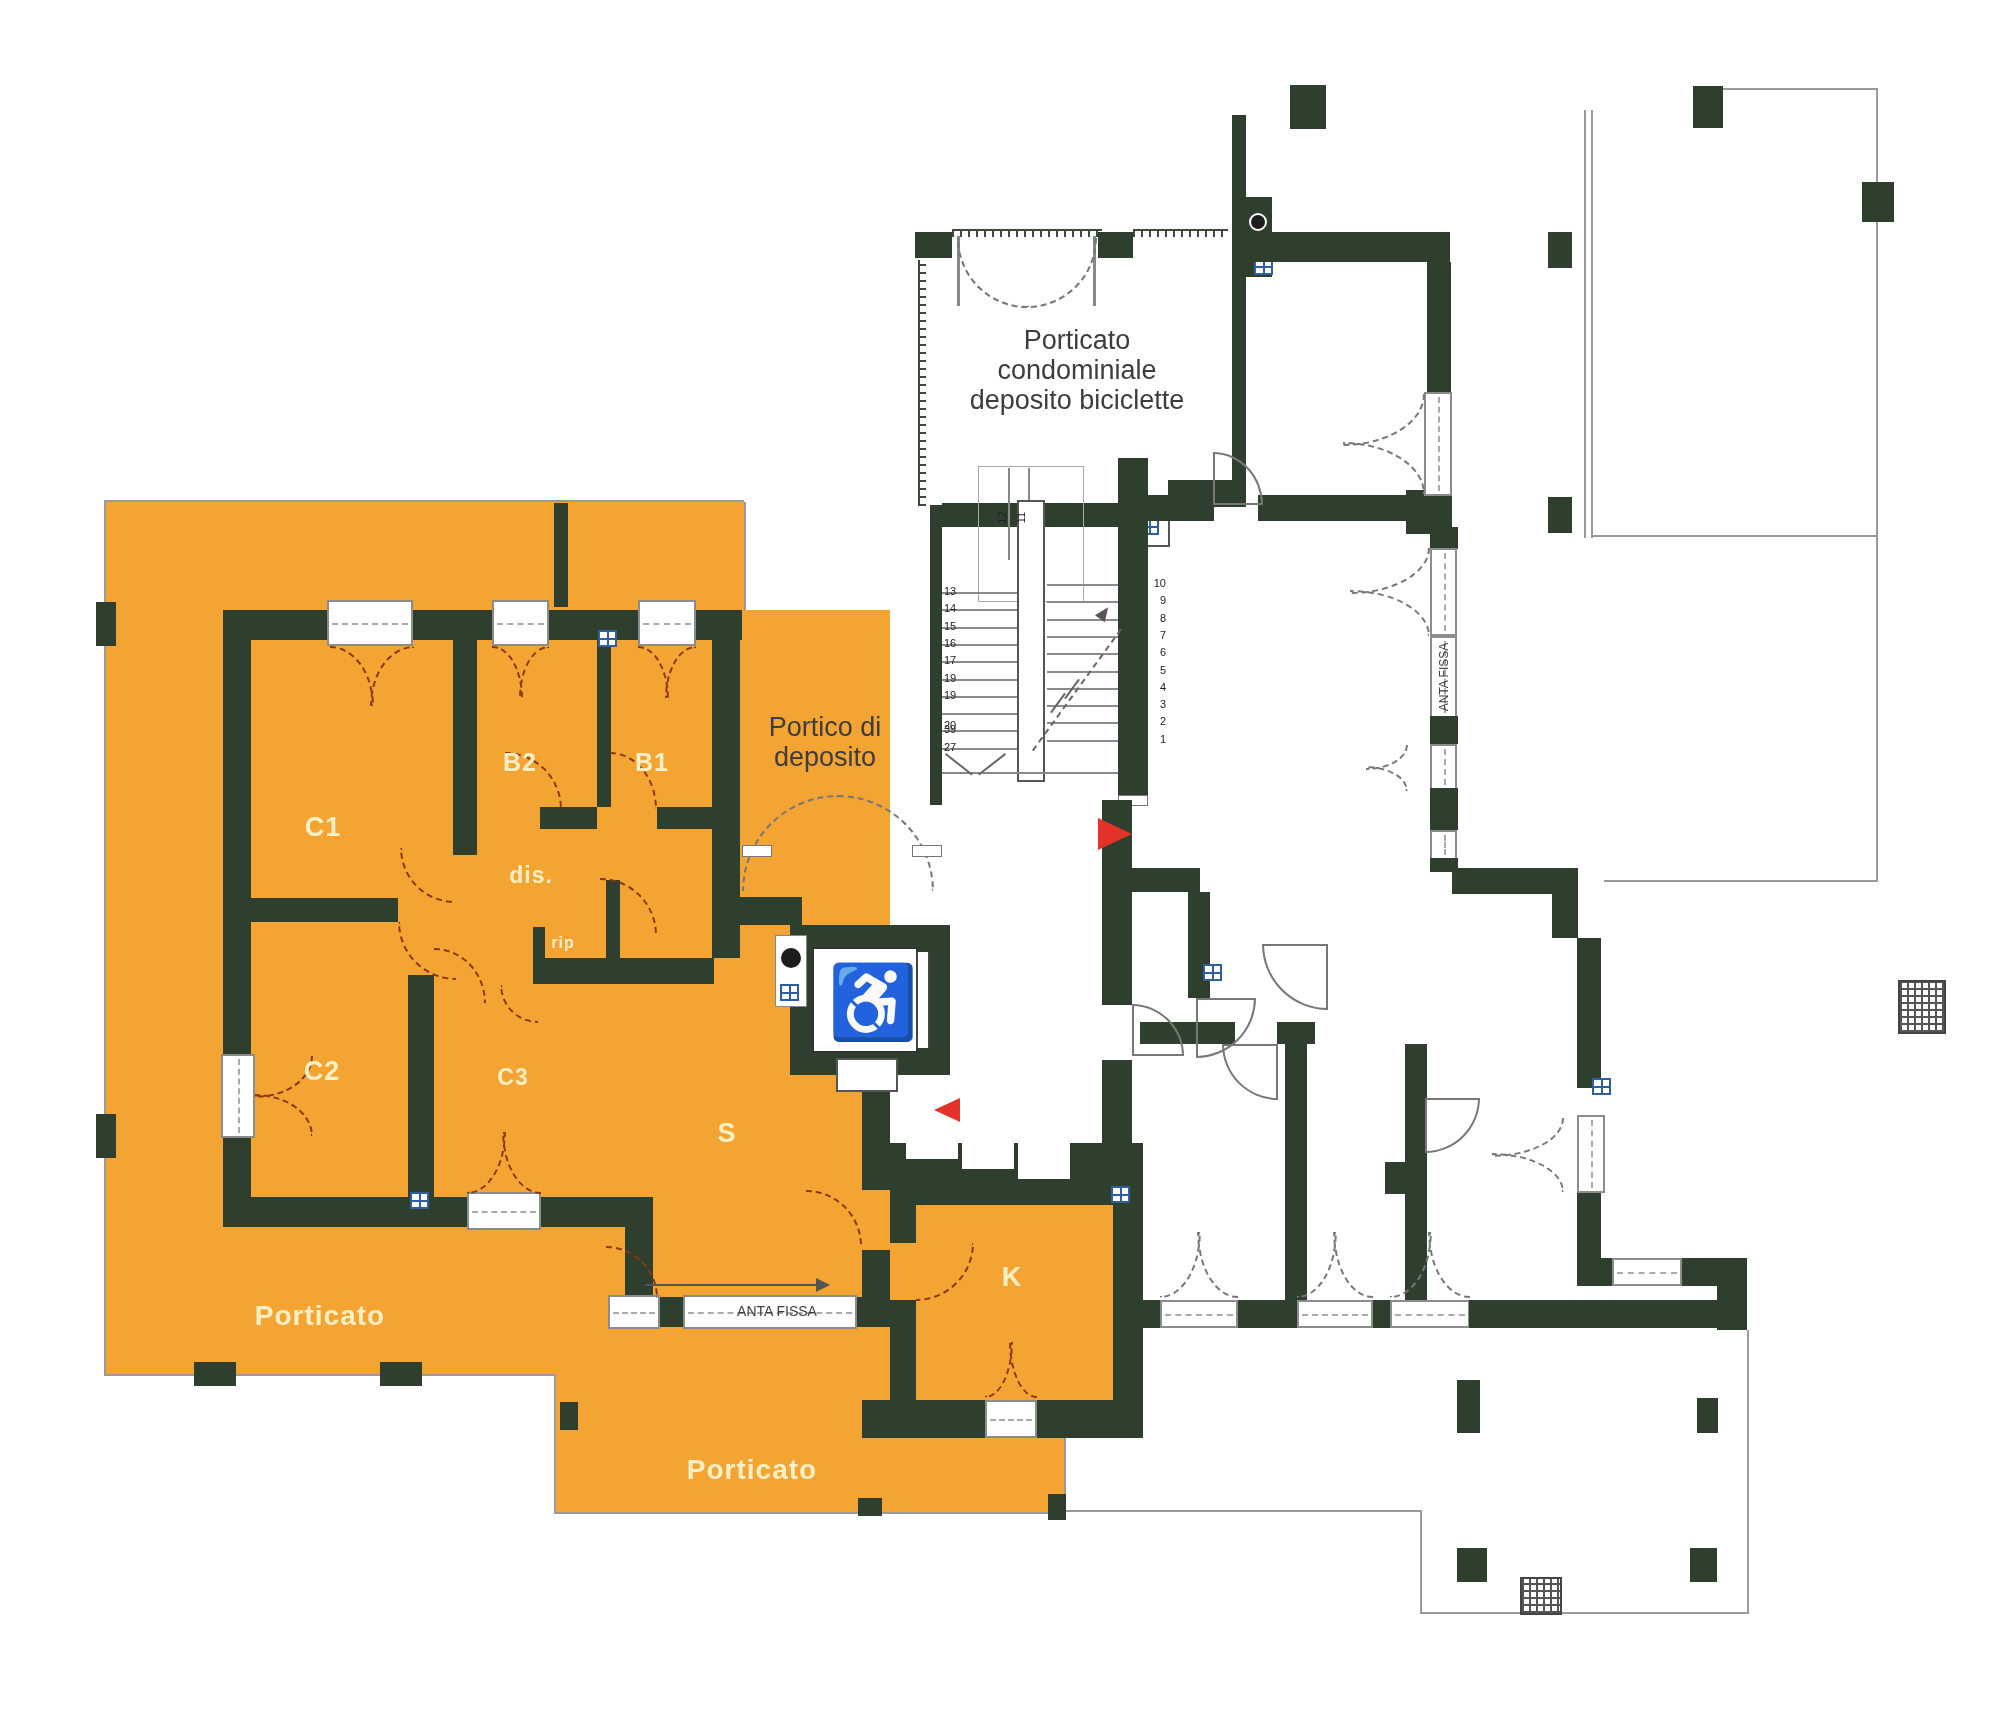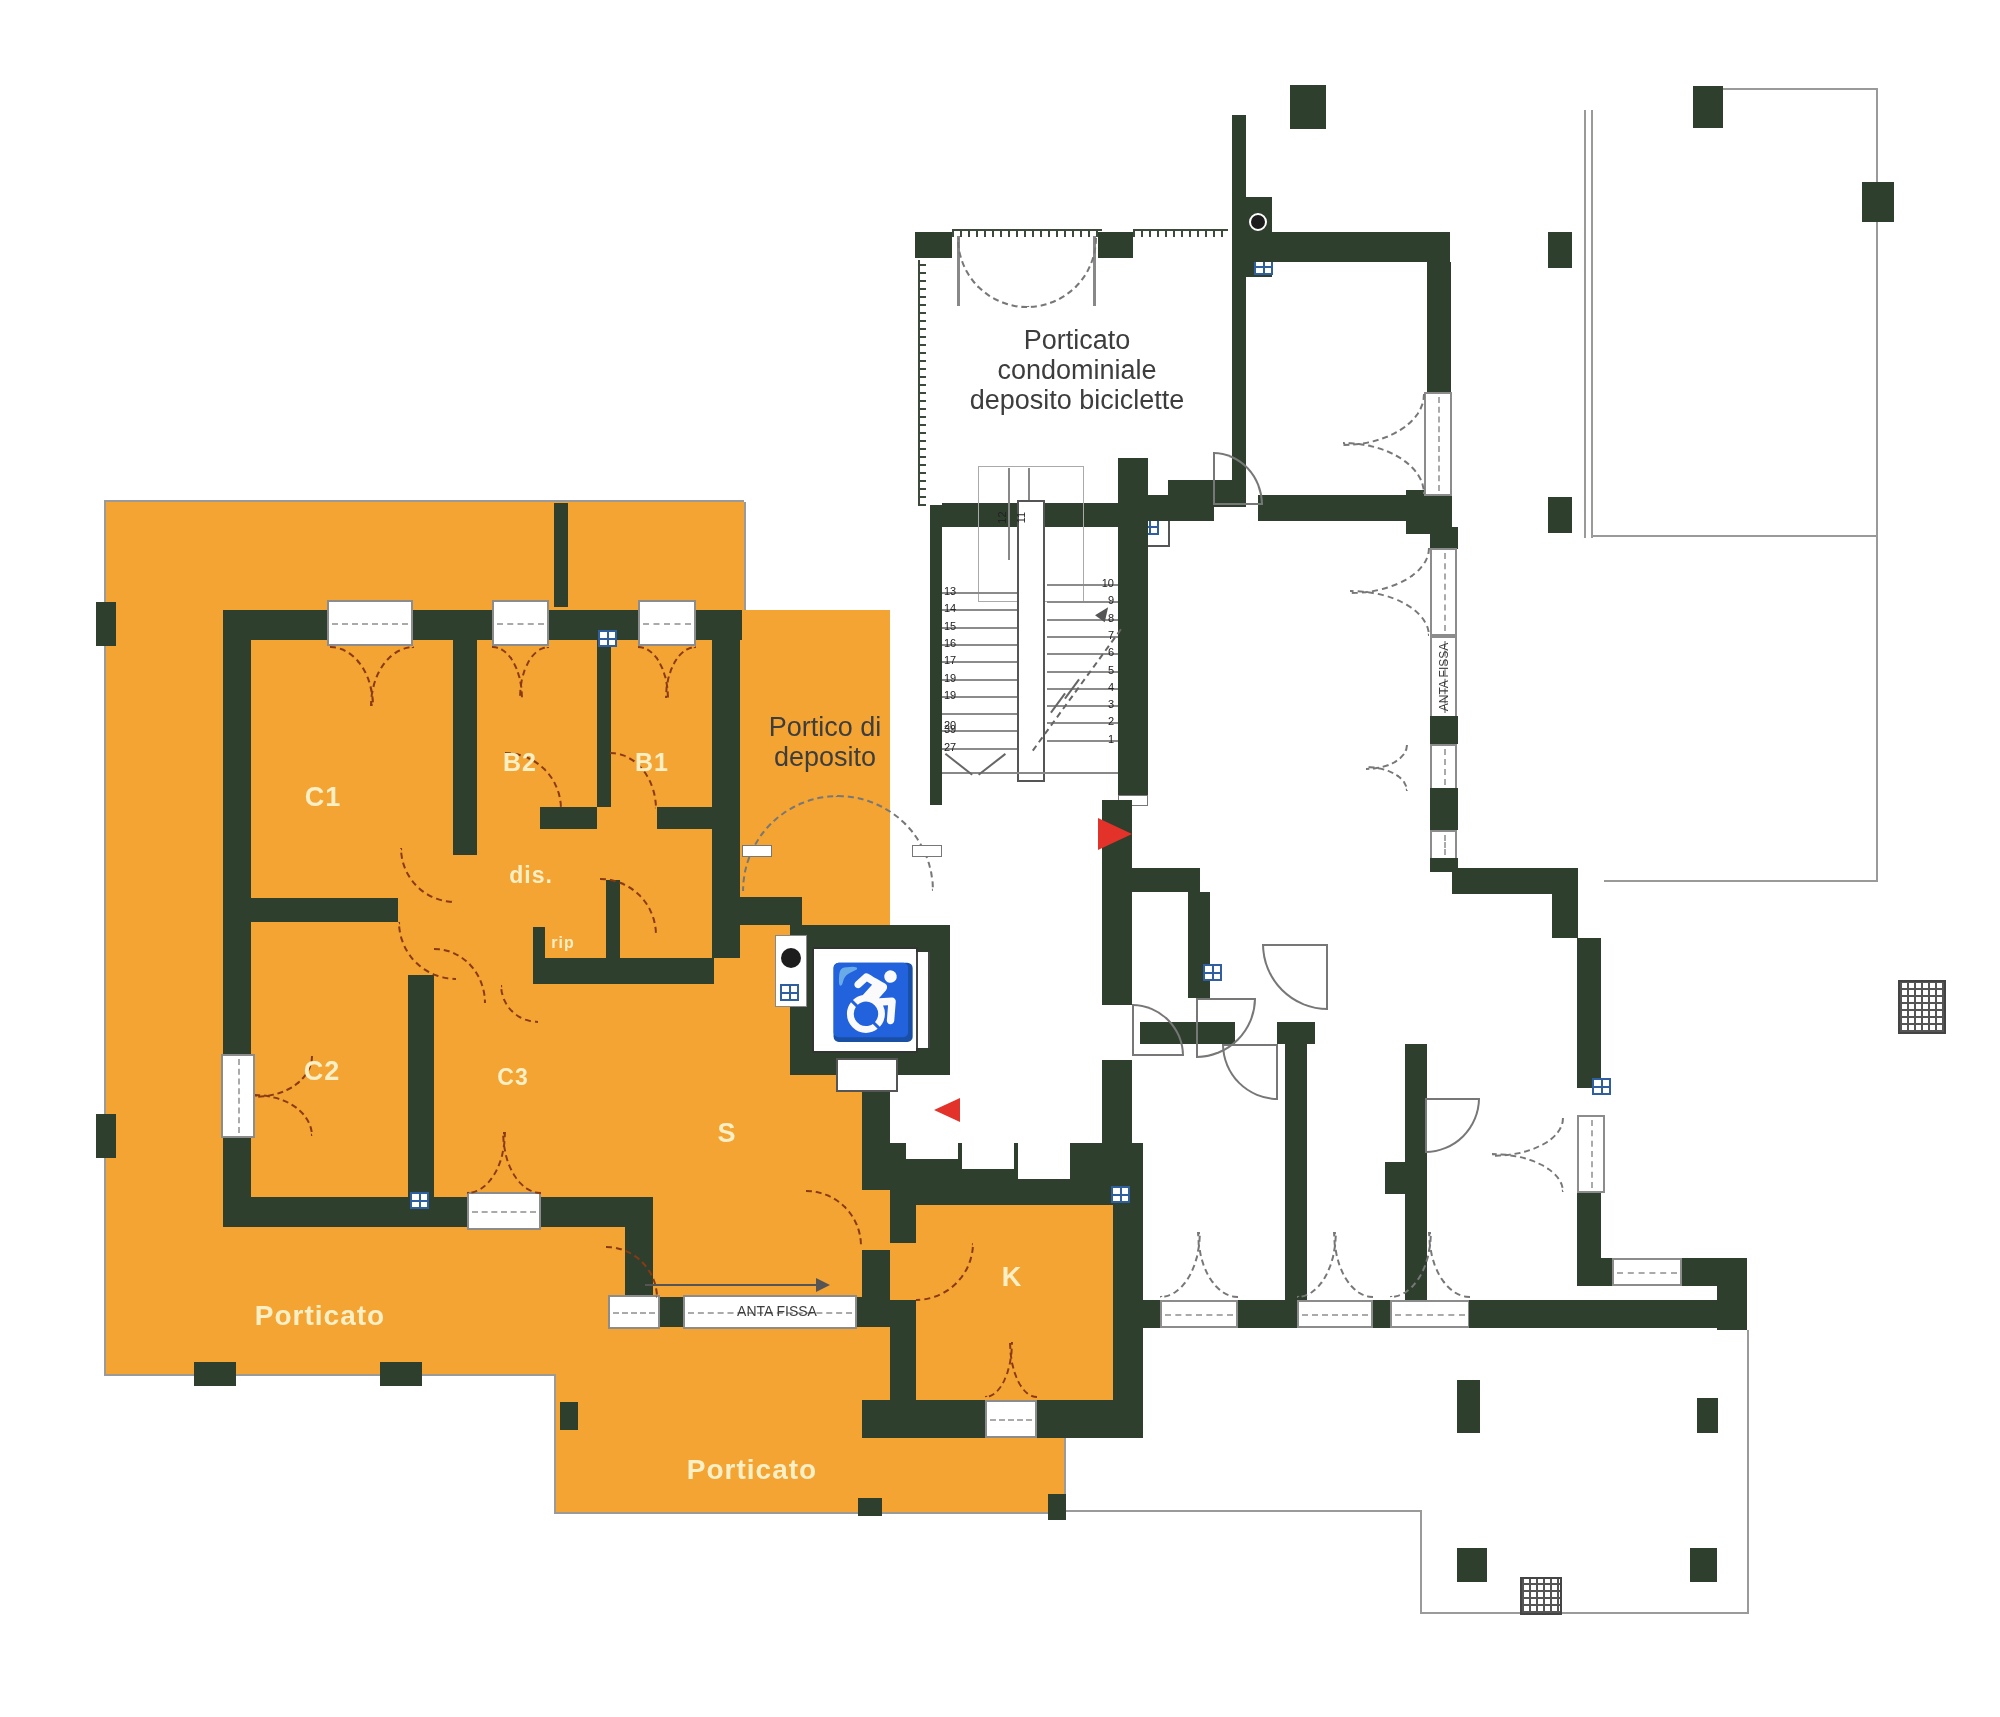--- a/index.html
+++ b/index.html
@@ -157,21 +157,21 @@
       <span class="num" style="top: 17.3px;">14</span>
       <span class="num" style="top: 34.6px;">15</span>
       <span class="num" style="top: 51.9px;">16</span>
       <span class="num" style="top: 69.2px;">17</span>
       <span class="num" style="top: 86.5px;">19</span>
       <span class="num" style="top: 103.8px;">19</span>
       <span class="num" style="top: 134px;">20</span>
       <span class="num" style="top: 138.4px;">39</span>
       <span class="num" style="top: 155.7px;">27</span>
     </div>
-  <div class="a" id="nums-right" style="left:1088px;top:578px;width:26px;height:195px;">
+  <div class="a" id="nums-right" style="left:1140px;top:578px;width:26px;height:195px;">
       <span class="num" style="top: 0px; right: 0px;">10</span>
       <span class="num" style="top: 17.3px; right: 0px;">9</span>
       <span class="num" style="top: 34.6px; right: 0px;">8</span>
       <span class="num" style="top: 51.9px; right: 0px;">7</span>
       <span class="num" style="top: 69.2px; right: 0px;">6</span>
       <span class="num" style="top: 86.5px; right: 0px;">5</span>
       <span class="num" style="top: 103.8px; right: 0px;">4</span>
       <span class="num" style="top: 121.1px; right: 0px;">3</span>
       <span class="num" style="top: 138.4px; right: 0px;">2</span>
       <span class="num" style="top: 155.7px; right: 0px;">1</span>
@@ -312,21 +312,21 @@
   <div class="a w" style="left:1457px;top:1380px;width:23px;height:53px;"></div>
   <div class="a w" style="left:1697px;top:1398px;width:21px;height:35px;"></div>
   <div class="a w" style="left:1457px;top:1548px;width:30px;height:34px;"></div>
   <div class="a w" style="left:1690px;top:1548px;width:27px;height:34px;"></div>
   <div class="a grate" style="left:1520px;top:1577px;width:42px;height:38px;"></div>
   <div class="a grate" style="left:1898px;top:980px;width:48px;height:54px;"></div>
 
   <div class="a" style="left:1098px;top:818px;width:0;height:0;border-top:16px solid transparent;border-bottom:16px solid transparent;border-left:34px solid #E2322A;"></div>
   <div class="a" style="left:934px;top:1098px;width:0;height:0;border-top:12px solid transparent;border-bottom:12px solid transparent;border-right:26px solid #E2322A;"></div>
 
-  <div class="a lbl" style="left:288px;top:782px;width:70px;font-size:27px;">C1</div>
+  <div class="a lbl" style="left:288px;top:812px;width:70px;font-size:27px;">C1</div>
   <div class="a lbl" style="left:485px;top:748px;width:70px;font-size:25px;">B2</div>
   <div class="a lbl" style="left:617px;top:748px;width:70px;font-size:25px;">B1</div>
   <div class="a lbl" style="left:496px;top:862px;width:70px;font-size:23px;">dis.</div>
   <div class="a lbl" style="left:538px;top:934px;width:50px;font-size:16px;">rip</div>
   <div class="a lbl" style="left:287px;top:1056px;width:70px;font-size:27px;">C2</div>
   <div class="a lbl" style="left:478px;top:1064px;width:70px;font-size:23px;">C3</div>
   <div class="a lbl" style="left:692px;top:1118px;width:70px;font-size:27px;">S</div>
   <div class="a lbl" style="left:977px;top:1262px;width:70px;font-size:27px;">K</div>
   <div class="a lbl" style="left:230px;top:1300px;width:180px;font-size:28px;">Porticato</div>
   <div class="a lbl" style="left:662px;top:1454px;width:180px;font-size:28px;">Porticato</div>

